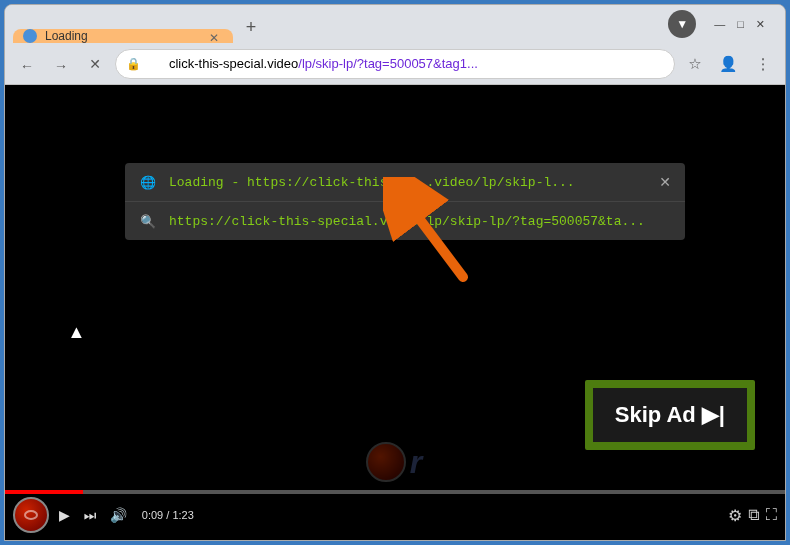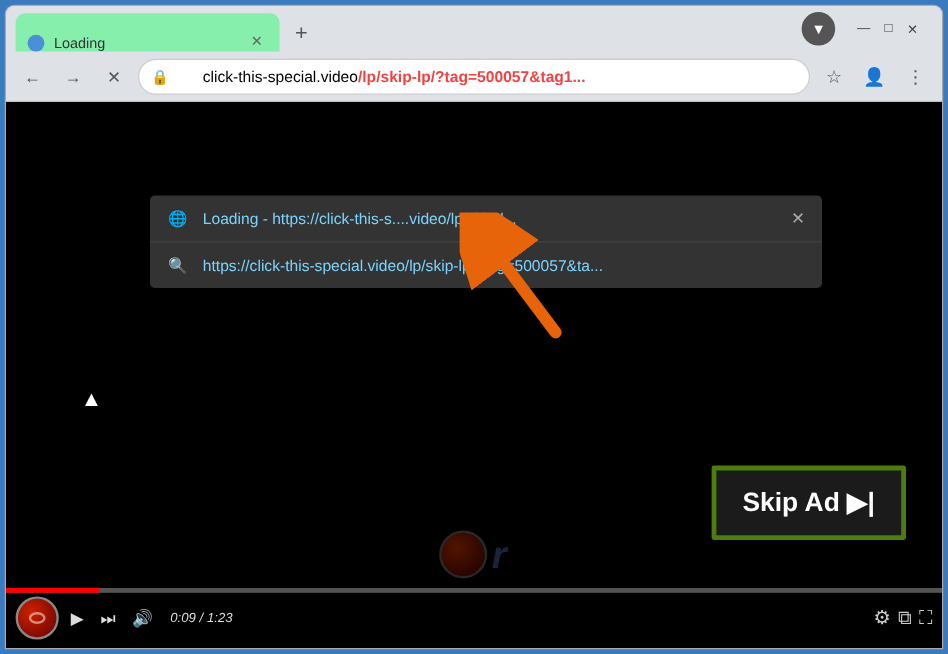--- a/index.html
+++ b/index.html
@@ -37,26 +37,26 @@
 
     .tab-area {
       display: flex;
       align-items: flex-end;
       flex: 1;
       height: 100%;
       padding-top: 6px;
     }
 
     .tab {
-      background: #86efac;
+      background: #fdba74;
       border-radius: 8px 8px 0 0;
-      height: 32px;
+      height: 14px;
       min-width: 220px;
       display: flex;
-      align-items: flex-end;
+      align-items: flex-start;
       padding: 0 10px;
       gap: 8px;
       position: relative;
     }
 
     .tab-favicon {
       width: 14px;
       height: 14px;
       background: #4a90d9;
       border-radius: 50%;
@@ -162,22 +162,21 @@
       text-overflow: ellipsis;
     }
 
     .url-text .domain {
       color: #000;
       font-weight: 500;
       margin-left: 22px;
     }
 
     .url-text .path {
-      color: #ef4444;
-      font-weight: bold;
+      color: #6d28d9;
     }
 
     .star-btn, .profile-btn, .menu-btn {
       width: 28px;
       height: 28px;
       display: flex;
       align-items: center;
       justify-content: center;
       border-radius: 50%;
       cursor: pointer;
@@ -216,25 +215,26 @@
       display: flex;
       align-items: center;
       justify-content: center;
       color: #aaa;
       font-size: 13px;
       flex-shrink: 0;
     }
 
     .dropdown-text {
       font-size: 13px;
-      color: #7dd3fc;
+      color: #84cc16;
       flex: 1;
       white-space: nowrap;
       overflow: hidden;
       text-overflow: ellipsis;
+      font-family: Liberation Mono, monospace;
     }
 
     .dropdown-close {
       color: #aaa;
       font-size: 14px;
       cursor: pointer;
     }
 
     
     .arrow-container {
@@ -275,21 +275,21 @@
       font-size: 18px;
       pointer-events: none;
     }
 
     
     .skip-ad-btn {
       position: absolute;
       bottom: 90px;
       right: 30px;
       background: rgba(30, 30, 30, 0.9);
-      border: 4px solid #4d7c0f;
+      border: 8px solid #4d7c0f;
       color: white;
       padding: 14px 22px;
       font-size: 22px;
       font-weight: bold;
       display: flex;
       align-items: center;
       gap: 8px;
       cursor: pointer;
       border-radius: 2px;
     }
@@ -347,21 +347,20 @@
       color: #ddd;
       font-size: 14px;
       cursor: pointer;
       padding: 2px 4px;
     }
 
     .time-text {
       color: #ddd;
       font-size: 11px;
       margin-left: 4px;
-      font-style: italic;
     }
 
     .ctrl-spacer { flex: 1; }
 
     .ctrl-right {
       display: flex;
       align-items: center;
       gap: 6px;
     }
 

